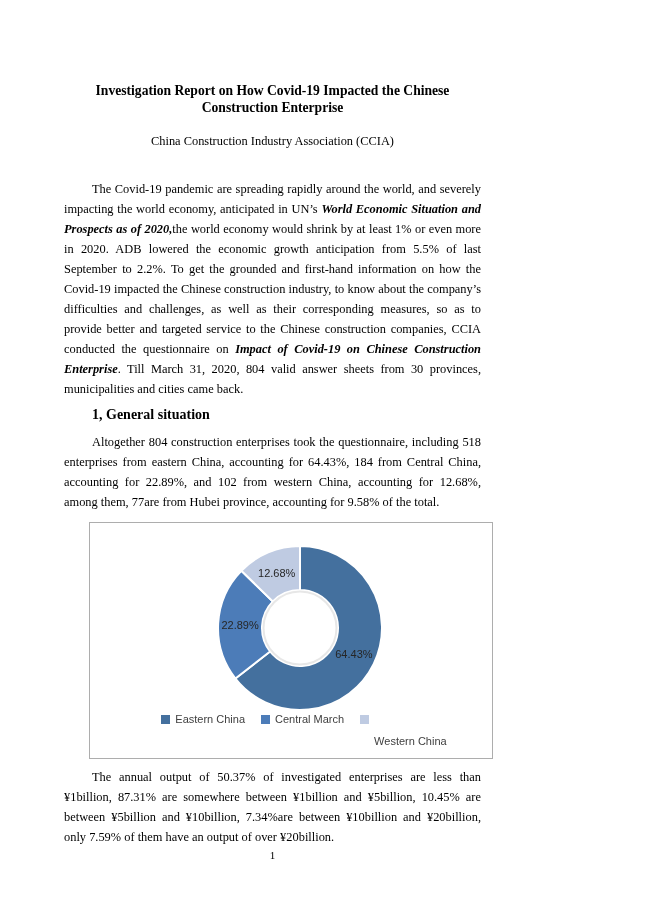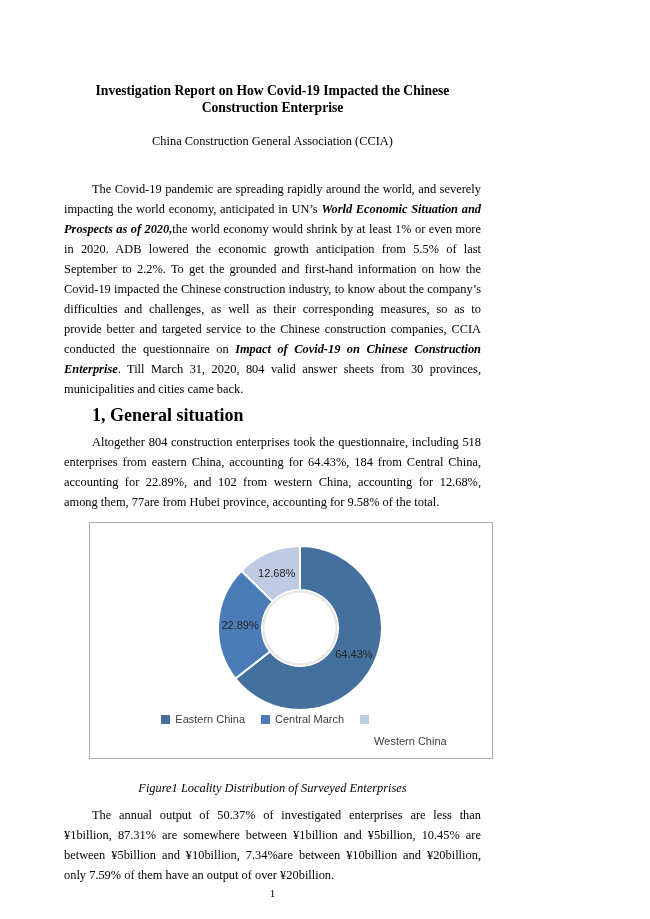--- a/index.html
+++ b/index.html
@@ -25,21 +25,21 @@
     line-height:16px;
   }
   .para {
     margin:0; margin-top:8px;
     font-size:12.4px; line-height:20px;
     text-align:justify; text-indent:28px;
   }
   .para.first { margin-top:30px; }
   .section-heading {
     margin:7px 0 0 0;
-    font-size:18px; font-weight:bold;
+    font-size:14px; font-weight:bold;
     text-indent:28px; line-height:18px;
   }
   .bi { font-weight:bold; font-style:italic; }
   .chart-box {
     position:relative;
     margin:10px 0 0 25px;
     width:402px; height:235px;
     border:1px solid #ADADAD;
     background:#ffffff;
   }
@@ -67,21 +67,21 @@
   }
 </style>
 </head>
 <body>
 
 <div class="page">
   <div class="content">
 
     <h1 class="title">Investigation Report on How Covid-19 Impacted the Chinese Construction Enterprise</h1>
 
-    <div class="subtitle">China Construction General Association (CCIA)</div>
+    <div class="subtitle">China Construction Industry Association (CCIA)</div>
 
     <p class="para first"><span>The Covid-19 pandemic are spreading rapidly around the world, and severely impacting the world economy, anticipated in UN’s </span><span class="bi">World Economic Situation and Prospects as of 2020,</span><span>the world economy would shrink by at least 1% or even more in 2020. ADB lowered the economic growth anticipation from 5.5% of last September to 2.2%. To get the grounded and first-hand information on how the Covid-19 impacted the Chinese construction industry, to know about the company’s difficulties and challenges, as well as their corresponding measures, so as to provide better and targeted service to the Chinese construction companies, CCIA conducted the questionnaire on </span><span class="bi">Impact of Covid-19 on Chinese Construction Enterprise</span><span>. Till March 31, 2020, 804 valid answer sheets from 30 provinces, municipalities and cities came back.</span></p>
 
     <h2 class="section-heading">1, General situation</h2>
 
     <p class="para">Altogether 804 construction enterprises took the questionnaire, including 518 enterprises from eastern China, accounting for 64.43%, 184 from Central China, accounting for 22.89%, and 102 from western China, accounting for 12.68%, among them, 77are from Hubei province, accounting for 9.58% of the total.</p>
 
     <figure class="chart-box" style="margin-top:10px; margin-bottom:0;">
       <svg id="donut-svg" width="402" height="235" viewBox="0 0 402 235">
           <path d="M 210.00 23.00 A 82 82 0 1 1 145.43 155.54 L 180.08 128.42 A 38 38 0 1 0 210.00 67.00 Z" fill="#44709E" stroke="#FFFFFF" stroke-width="2" stroke-linejoin="round"></path>
@@ -101,21 +101,20 @@
             <span class="legend-marker" style="background: rgb(76, 124, 184);"></span>
             <span style="color: rgb(64, 64, 64);">Central March</span>
           </span>
           <span class="legend-item">
             <span class="legend-marker" style="background: rgb(191, 203, 226);"></span>
             <span style="color: rgb(64, 64, 64); margin-top: 44px;">Western China</span>
           </span>
         </div>
     </figure>
 
-    <div class="caption">Figure1 Locality Distribution of Surveyed Enterprises</div>
 
 
     <p class="para">The annual output of 50.37% of investigated enterprises are less than ¥1billion, 87.31% are somewhere between ¥1billion and ¥5billion, 10.45% are between ¥5billion and ¥10billion, 7.34%are between ¥10billion and ¥20billion, only 7.59% of them have an output of over ¥20billion.</p>
 
     <div class="pagenum">1</div>
 
   </div>
 </div>
 
 </body></html>

